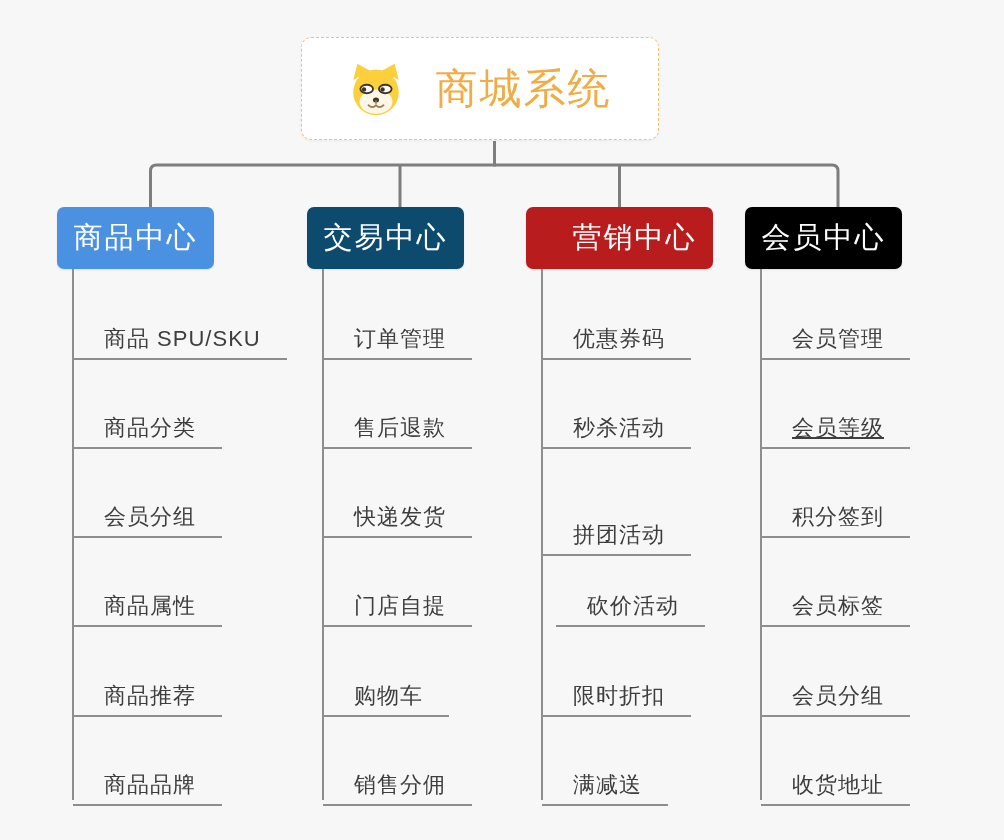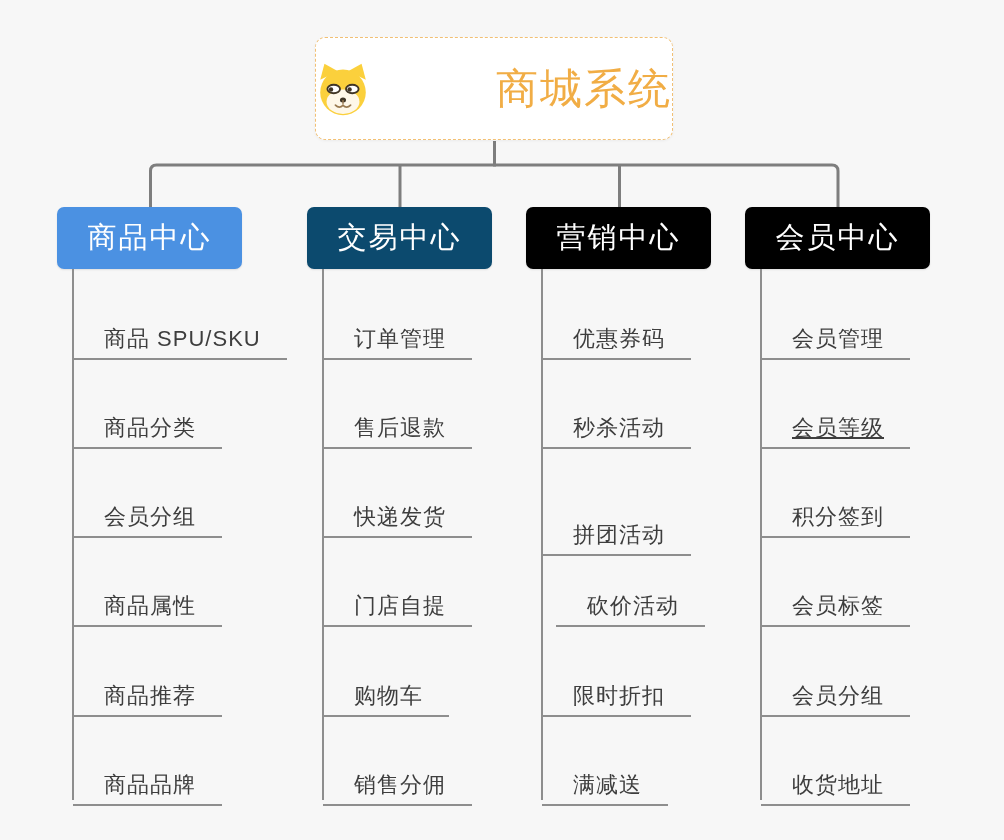--- a/index.html
+++ b/index.html
@@ -4,33 +4,33 @@
 <style>
   html,body{margin:0;padding:0;background:var(--bg,#F7F7F7);}
   .canvas{
     position:relative;width:1004px;height:840px;overflow:hidden;
     background:var(--bg,#F7F7F7);
     font-family:"Liberation Sans","DejaVu Sans",sans-serif;
   }
   svg.connectors{position:absolute;left:0;top:0;pointer-events:none;}
   svg.connectors path{fill:none;stroke:var(--connector,#7E7E7E);stroke-width:3;}
   .root{
-    position:absolute;left:315px;top:37px;width:358px;height:103px;
+    position:absolute;left:301px;top:37px;width:358px;height:103px;
     background:#FFFFFF;border:1px dashed var(--root-border,#F2C074);
     border-radius:10px;box-sizing:border-box;
-    display:flex;align-items:center;justify-content:space-between;gap:33px;
+    display:flex;align-items:center;justify-content:center;gap:33px;
     box-shadow:0 1px 3px rgba(0,0,0,0.05);
   }
   .root-title{
     font-size:42px;font-weight:500;letter-spacing:2px;
     color:var(--root-text,#F1AD45);white-space:nowrap;
   }
   .doge{flex:0 0 auto;display:block;}
   .branch{
-    position:absolute;top:207px;width:185px;height:62px;border-radius:7px;
+    position:absolute;top:207px;width:157px;height:62px;border-radius:7px;
     display:flex;align-items:center;justify-content:center;
     color:#FFFFFF;font-size:29px;letter-spacing:2px;white-space:nowrap;
     box-shadow:0 1px 2px rgba(0,0,0,0.10);
     cursor:default;
   }
   .spine{
     position:absolute;width:2px;background:var(--leaf-line,#8E8E8E);
   }
   .leaf{
     position:absolute;height:40px;box-sizing:content-box;
@@ -84,21 +84,21 @@
       <div class="branch" style="left: 307px; background: #0c4a6e;">
         <span>交易中心</span>
       </div>
       <div class="spine" style="left: 322px; top: 269px; height: 531px;"></div>
       <div class="leaf" style="left: 323px; top: 312px;">订单管理</div>
       <div class="leaf" style="left: 323px; top: 401px;">售后退款</div>
       <div class="leaf" style="left: 323px; top: 490px;">快递发货</div>
       <div class="leaf" style="left: 323px; top: 579px;">门店自提</div>
       <div class="leaf" style="left: 323px; top: 669px;">购物车</div>
       <div class="leaf" style="left: 323px; top: 758px;">销售分佣</div>
-      <div class="branch" style="left: 526px; background: #000000;">
+      <div class="branch" style="left: 526px; background: #b91c1c; padding-left: 30px;">
         <span>营销中心</span>
       </div>
       <div class="spine" style="left: 541px; top: 269px; height: 531px;"></div>
       <div class="leaf" style="left: 542px; top: 312px;">优惠券码</div>
       <div class="leaf" style="left: 542px; top: 401px;">秒杀活动</div>
       <div class="leaf" style="left: 542px; top: 508px; text-align: center;">拼团活动</div>
       <div class="leaf" style="left: 542px; top: 579px; margin-left: 14px;">砍价活动</div>
       <div class="leaf" style="left: 542px; top: 669px;">限时折扣</div>
       <div class="leaf" style="left: 542px; top: 758px;">满减送</div>
       <div class="branch" style="left: 745px; background: #000000; font-family: Liberation Mono, monospace;">

